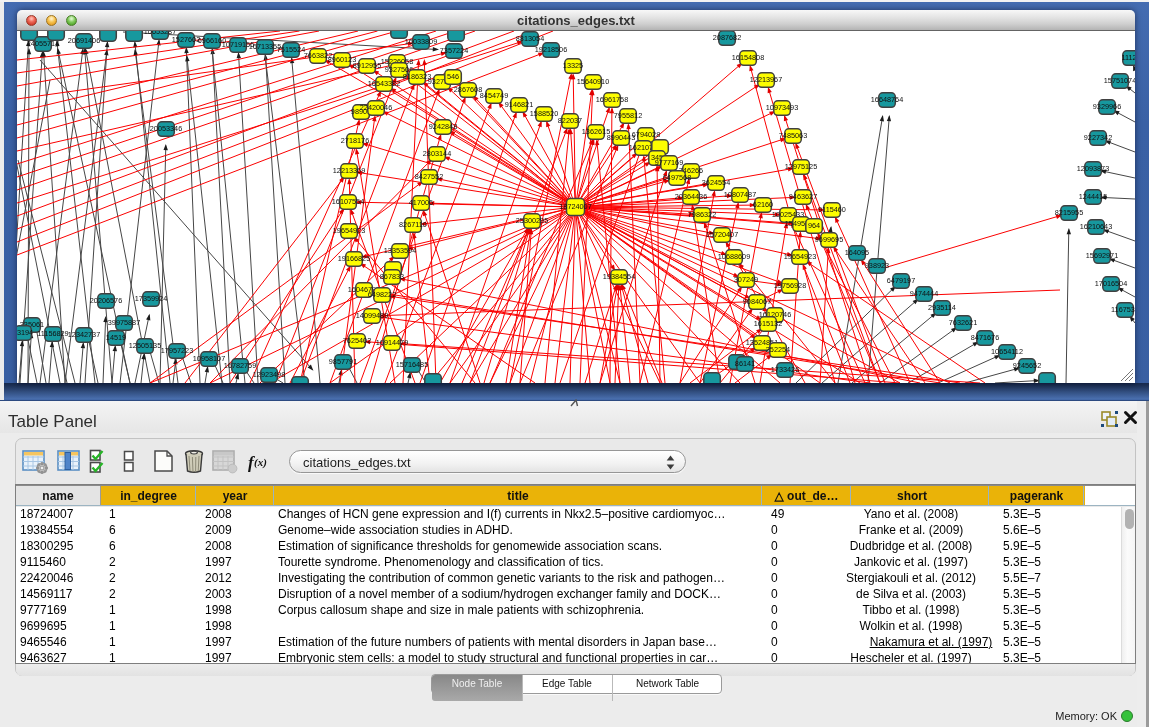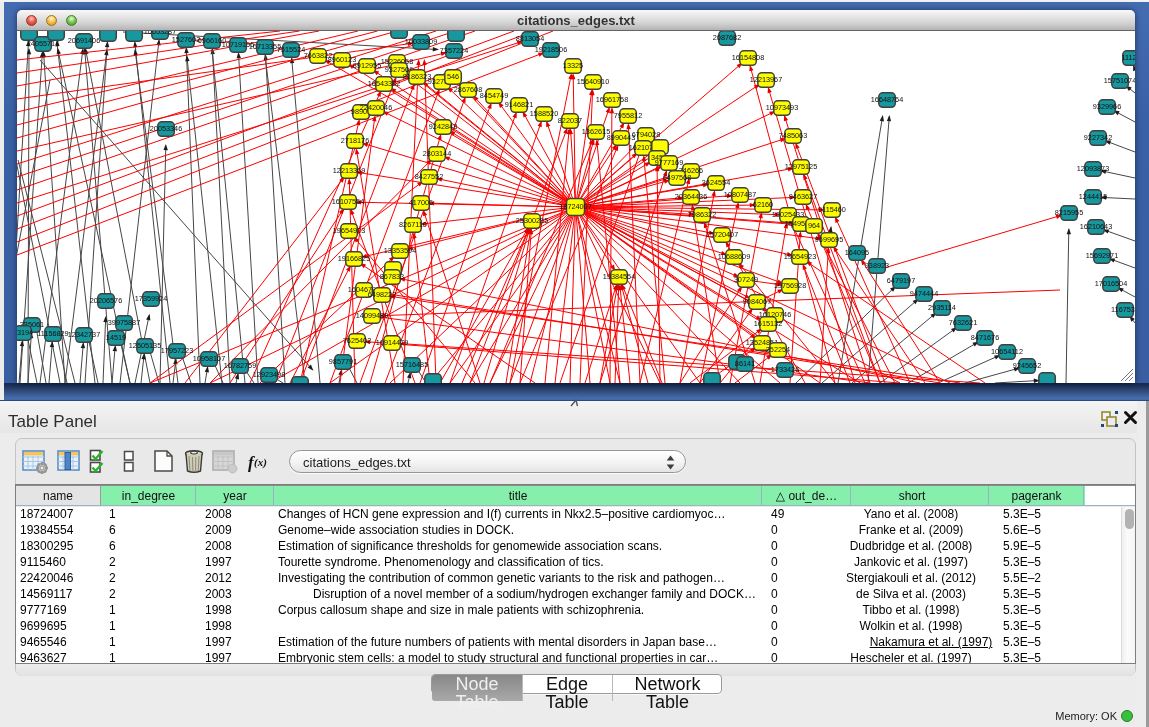--- a/index.html
+++ b/index.html
@@ -11,30 +11,30 @@
 #tl1 {left:9px;background:radial-gradient(circle at 50% 30%,#ffb8ae 8%,#ee6a5a 40%,#d33f2f 75%,#8e2418);border:1px solid #9a3a2a;}
 #tl2 {left:29px;background:radial-gradient(circle at 50% 30%,#ffeec2 8%,#f6c34f 45%,#e9a42c 75%,#a06b12);border:1px solid #9e7420;}
 #tl3 {left:49px;background:radial-gradient(circle at 50% 30%,#d8f5c8 8%,#7fc95a 45%,#55a82e 78%,#2d6e12);border:1px solid #4a7d2a;}
 #graph {position:absolute;left:0;top:21px;width:1118px;height:352px;background:#fff;overflow:hidden;}
 #panel {position:absolute;left:0;top:400px;width:1149px;height:327px;background:#ececec;border-top:1px solid #2c4a80;}
 #ph {position:absolute;left:0;top:401px;width:1149px;height:32px;background:linear-gradient(#f4f4f4,#e6e6e6);}
 #ph .t {position:absolute;left:8px;top:11px;font-size:17px;color:#2e2e2e;}
 #container {position:absolute;left:15px;top:438px;width:1121px;height:238px;background:#e9e9e9;border:1px solid #c3c3c3;border-radius:7px;}
 #dd {position:absolute;left:289px;top:450px;width:397px;height:23px;border:1px solid #969696;border-radius:12px;background:linear-gradient(#ffffff,#f2f2f2 60%,#e4e4e4);box-shadow:0 1px 1px rgba(255,255,255,.8);}
 #dd .txt {position:absolute;left:13px;top:4px;font-size:13px;color:#1c1c1c;}
-#thead {position:absolute;left:16px;top:485px;width:1119px;height:21px;background:#86efac;border-top:1px solid #8a8a8a;border-bottom:1px solid #9cb4c2;overflow:hidden;}
+#thead {position:absolute;left:16px;top:485px;width:1119px;height:21px;background:#eab308;border-top:1px solid #8a8a8a;border-bottom:1px solid #9cb4c2;overflow:hidden;font-weight:bold;}
 #thead .h {position:absolute;top:0;height:21px;border-right:1px solid #97b4c4;font-size:12px;color:#111;text-align:center;line-height:20px;}
 #tbody {position:absolute;left:16px;top:507px;width:1119px;height:157px;background:#fff;overflow:hidden;font-size:12px;}
 .row {position:absolute;left:0;height:16px;width:1119px;}
 .row span {position:absolute;top:0;white-space:nowrap;line-height:15px;color:#000;}
 .row .ctr {text-align:center;}
 #vsb {position:absolute;left:1105px;top:0px;width:15px;height:157px;background:linear-gradient(90deg,#efefef,#fbfbfb 40%,#f4f4f4);border-left:1px solid #dcdcdc;}
 #vsb .thumb {position:absolute;left:2.5px;top:2px;width:9px;height:20px;border-radius:5px;background:#b2b2b2;}
 #tabs {position:absolute;left:431px;top:674px;width:291px;height:20px;border:1px solid #9a9a9a;border-radius:4px;background:#fff;box-shadow:0 1px 0 rgba(255,255,255,.7);}
-.tab {position:absolute;top:0;height:26px;font-size:18px;line-height:18px;text-align:center;color:#111;}
+.tab {position:absolute;top:0;height:26px;font-size:10px;line-height:18px;text-align:center;color:#111;}
 #tab1 {left:0;width:90px;background:linear-gradient(#888,#a9a9a9);color:#efefef;border-radius:3px 0 0 3px;}
 #tab2 {left:90px;width:89px;border-left:1px solid #b9b9b9;}
 #tab3 {left:180px;width:110px;border-left:1px solid #b9b9b9;}
 #mem {position:absolute;right:32px;top:710px;font-size:11px;color:#1c1c1c;}
 #memdot {position:absolute;left:1121px;top:710px;width:12px;height:12px;border-radius:50%;background:#35c23b;border:1px solid #2b7a2c;}
 #rstrip1 {position:absolute;left:1137px;top:401px;width:9px;height:326px;background:#ededed;}
 #rstrip2 {position:absolute;left:1146px;top:401px;width:3px;height:326px;background:#9b9b9b;}
 #dock {position:absolute;left:1101px;top:411px;width:17px;height:16px;}
 #closex {position:absolute;left:1123px;top:410px;width:15px;height:15px;}
 </style></head>
@@ -938,21 +938,21 @@
         <span style="left:205px;">2008</span>
         <span style="left:278px;">Changes of HCN gene expression and I(f) currents in Nkx2.5–positive cardiomyoc…</span>
         <span style="left:771px;">49</span>
         <span class="ctr" style="left:834px;width:154px;">Yano et al. (2008)</span>
         <span style="left:1003px;">5.3E–5</span>
       </div>
       <div class="row" style="top:523px;">
 <span style="left:20px;">19384554</span>
         <span style="left:109px;">6</span>
         <span style="left:205px;">2009</span>
-        <span style="left:278px;">Genome–wide association studies in DOCK.</span>
+        <span style="left:278px;">Genome–wide association studies in ADHD.</span>
         <span style="left:771px;">0</span>
         <span class="ctr" style="left:834px;width:154px;">Franke et al. (2009)</span>
         <span style="left:1003px;">5.6E–5</span>
       </div>
       <div class="row" style="top:539px;">
 <span style="left:20px;">18300295</span>
         <span style="left:109px;">6</span>
         <span style="left:205px;">2008</span>
         <span style="left:278px;">Estimation of significance thresholds for genomewide association scans.</span>
         <span style="left:771px;">0</span>
@@ -968,27 +968,27 @@
         <span class="ctr" style="left:834px;width:154px;">Jankovic et al. (1997)</span>
         <span style="left:1003px;">5.3E–5</span>
       </div>
       <div class="row" style="top:571px;">
 <span style="left:20px;">22420046</span>
         <span style="left:109px;">2</span>
         <span style="left:205px;">2012</span>
         <span style="left:278px;">Investigating the contribution of common genetic variants to the risk and pathogen…</span>
         <span style="left:771px;">0</span>
         <span class="ctr" style="left:834px;width:154px;">Stergiakouli et al. (2012)</span>
-        <span style="left:1003px;">5.5E–2</span>
+        <span style="left:1003px;">5.5E–7</span>
       </div>
       <div class="row" style="top:587px;">
 <span style="left:20px;">14569117</span>
         <span style="left:109px;">2</span>
         <span style="left:205px;">2003</span>
-        <span style="left:278px;margin-left:35px;">Disruption of a novel member of a sodium/hydrogen exchanger family and DOCK…</span>
+        <span style="left:278px;">Disruption of a novel member of a sodium/hydrogen exchanger family and DOCK…</span>
         <span style="left:771px;">0</span>
         <span class="ctr" style="left:834px;width:154px;">de Silva et al. (2003)</span>
         <span style="left:1003px;">5.3E–5</span>
       </div>
       <div class="row" style="top:603px;">
 <span style="left:20px;">9777169</span>
         <span style="left:109px;">1</span>
         <span style="left:205px;">1998</span>
         <span style="left:278px;">Corpus callosum shape and size in male patients with schizophrenia.</span>
         <span style="left:771px;">0</span>

